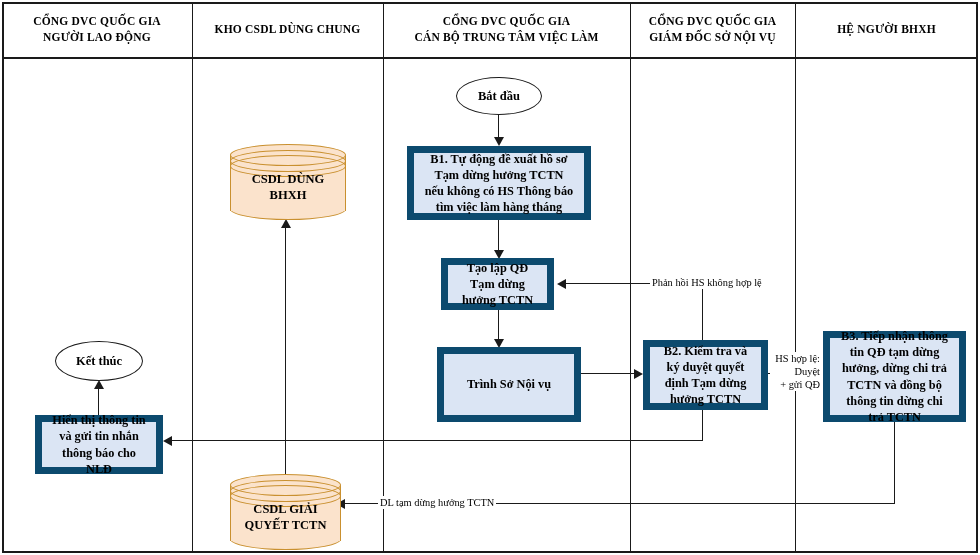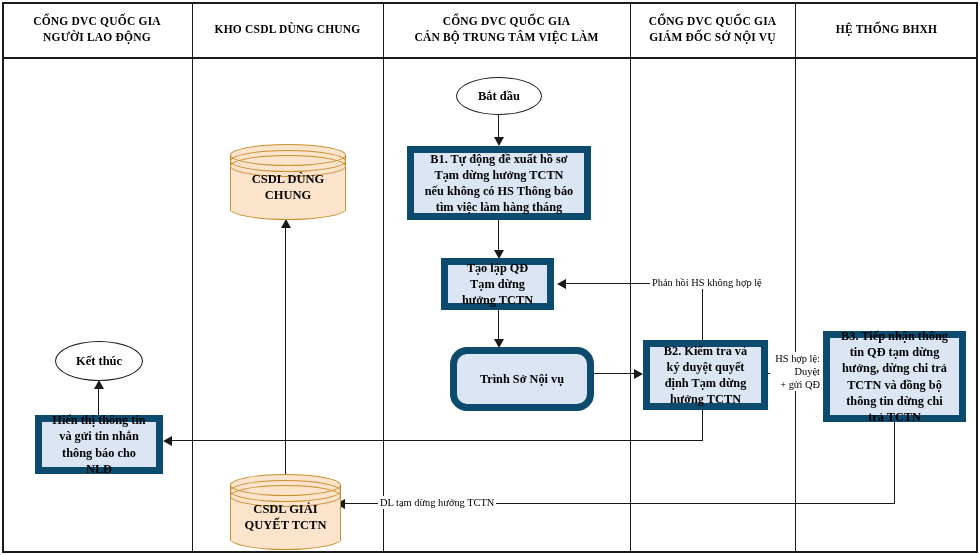--- a/index.html
+++ b/index.html
@@ -166,21 +166,21 @@
       <span>CÁN BỘ TRUNG TÂM VIỆC LÀM</span>
     </span>
   </div>
   <div class="lane-head" style="left:630px; width:165px;">
     <span>
       <span>CỔNG DVC QUỐC GIA</span><br>
       <span>GIÁM ĐỐC SỞ NỘI VỤ</span>
     </span>
   </div>
   <div class="lane-head" style="left:795px; width:183px;">
-    <span>HỆ THỐNG BHXH</span>
+    <span>HỆ NGƯỜI BHXH</span>
   </div>
 
   <div class="ln lnv" style="left:498px; top:114px; height:26px;"></div>
   <div class="arw arw-down" style="left:494px; top:137px;"></div>
 
   <div class="ln lnv" style="left:498px; top:220px; height:32px;"></div>
   <div class="arw arw-down" style="left:494px; top:250px;"></div>
 
   <div class="ln lnv" style="left:498px; top:309px; height:32px;"></div>
   <div class="arw arw-down" style="left:494px; top:339px;"></div>
@@ -221,21 +221,21 @@
   </div>
 
   <div class="node proc" style="left:407px; top:146px; width:184px; height:74px;">
     <span>B1. Tự động đề xuất hồ sơ Tạm dừng hưởng TCTN nếu không có HS Thông báo tìm việc làm hàng tháng</span>
   </div>
 
   <div class="node proc" style="left:441px; top:258px; width:113px; height:52px;">
     <span>Tạo lập QĐ Tạm dừng hưởng TCTN</span>
   </div>
 
-  <div class="node proc" style="left:450px; top:347px; width:144px; height:64px;border-radius:17px;">
+  <div class="node proc" style="left:437px; top:347px; width:144px; height:75px;">
     <span>Trình Sở Nội vụ</span>
   </div>
 
   <div class="node proc" style="left:643px; top:340px; width:125px; height:70px;">
     <span>B2. Kiểm tra và ký duyệt quyết định Tạm dừng hưởng TCTN</span>
   </div>
 
   <div class="node proc" style="left:823px; top:331px; width:143px; height:91px;">
     <span>B3. Tiếp nhận thông tin QĐ tạm dừng hưởng, dừng chi trả TCTN và đồng bộ thông tin dừng chi trả TCTN</span>
   </div>
@@ -250,21 +250,21 @@
 
   <div class="db" style="left:230px; top:144px; width:116px; height:76px;">
     <div class="cap cap-bot"></div>
     <div class="body"></div>
     <div class="cap cap-top"></div>
     <div class="cap cap-r1"></div>
     <div class="cap cap-r2"></div>
     <div class="db-label">
       <span>
         <span>CSDL DÙNG</span><br>
-        <span>CHUNG</span>
+        <span>BHXH</span>
       </span>
     </div>
   </div>
 
   <div class="db" style="left:230px; top:474px; width:111px; height:76px;">
     <div class="cap cap-bot"></div>
     <div class="body"></div>
     <div class="cap cap-top"></div>
     <div class="cap cap-r1"></div>
     <div class="cap cap-r2"></div>

